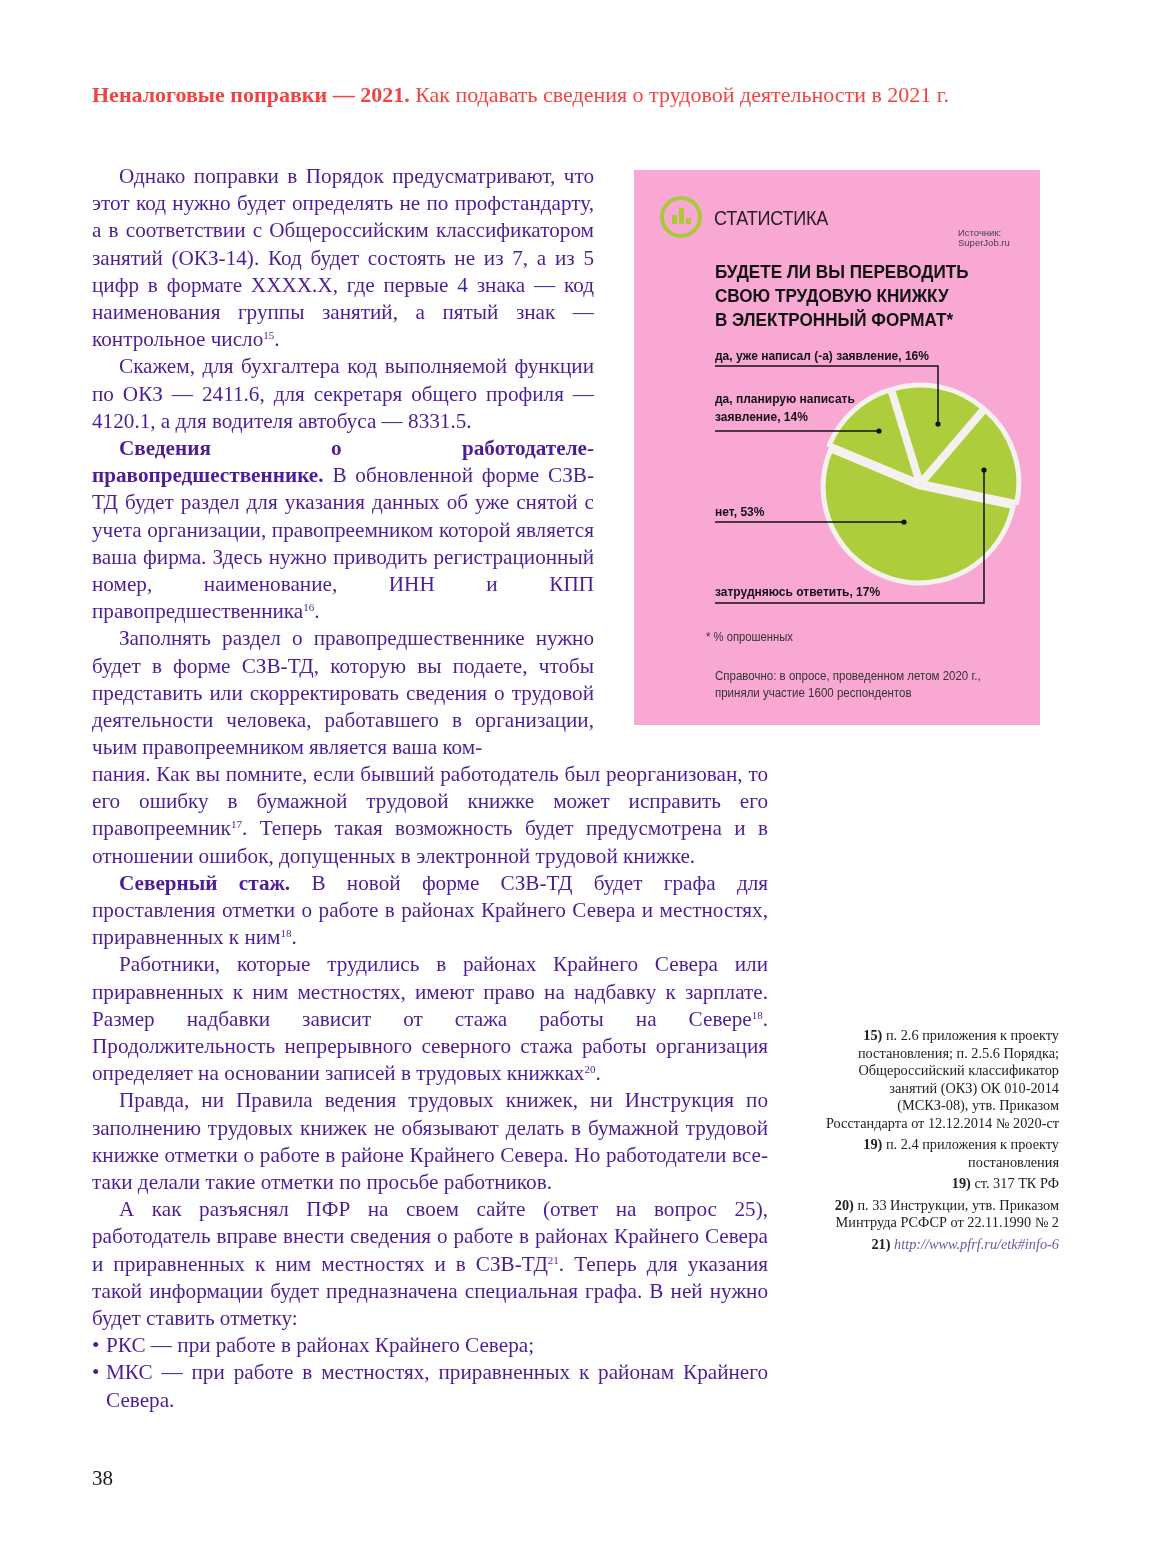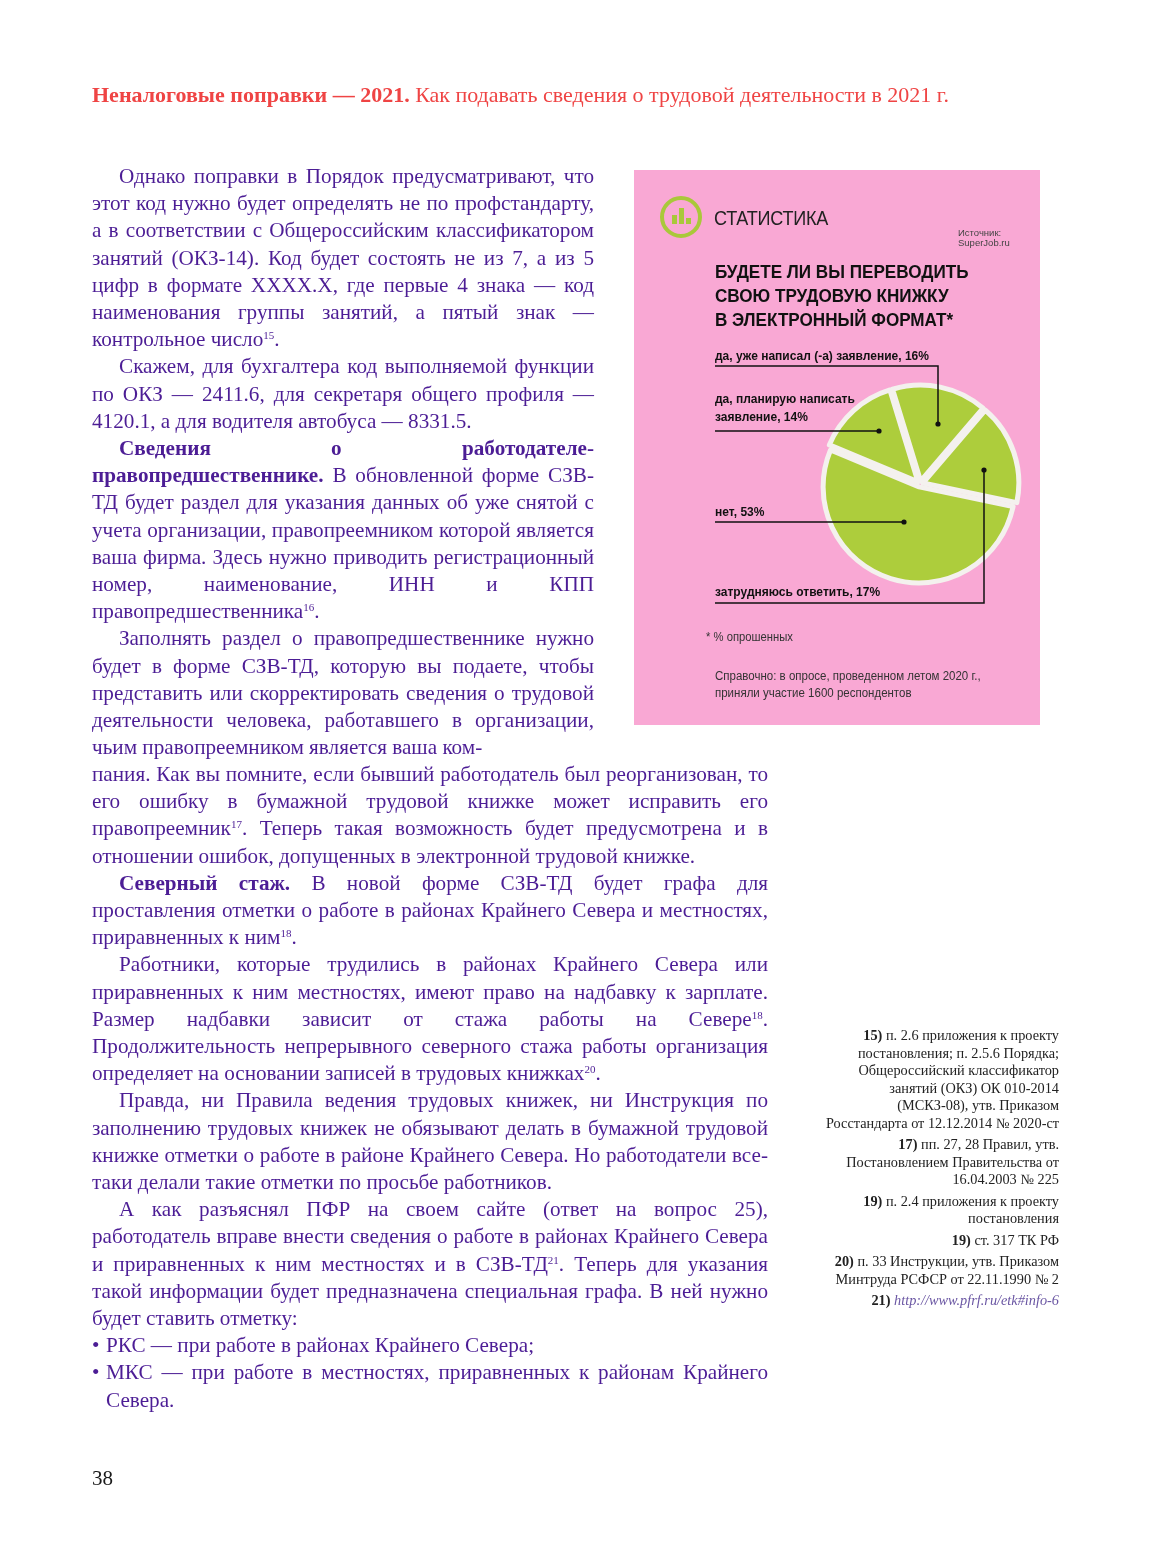--- a/index.html
+++ b/index.html
@@ -115,20 +115,19 @@
 
   <div class="stat-footnote">* % опрошенных</div>
   <div class="stat-note">
     <div>Справочно: в опросе, проведенном летом 2020 г.,</div>
     <div>приняли участие 1600 респондентов</div>
   </div>
 </div>
 
 <div class="notes">
   <div class="note"><span class="num">15)</span> <span>п. 2.6 приложения к проекту постановления; п. 2.5.6 Порядка; Общероссийский классификатор занятий (ОКЗ) ОК 010-2014 (МСКЗ-08), утв. Приказом Росстандарта от 12.12.2014 № 2020-ст</span></div>
-  <div class="note"><span class="num">17)</span> <span>пп. 27, 28 Правил, утв. Постановлением Правительства от 16.04.2003 № 225</span></div>
   <div class="note"><span class="num">19)</span> <span>п. 2.4 приложения к проекту постановления</span></div>
   <div class="note"><span class="num">19)</span> <span>ст. 317 ТК РФ</span></div>
   <div class="note"><span class="num">20)</span> <span>п. 33 Инструкции, утв. Приказом Минтруда РСФСР от 22.11.1990 № 2</span></div>
   <div class="note"><span class="num">21)</span> <span class="link">http://www.pfrf.ru/etk#info-6</span></div>
 </div>
 
 <div class="page-number">38</div>
 
 </body></html>

